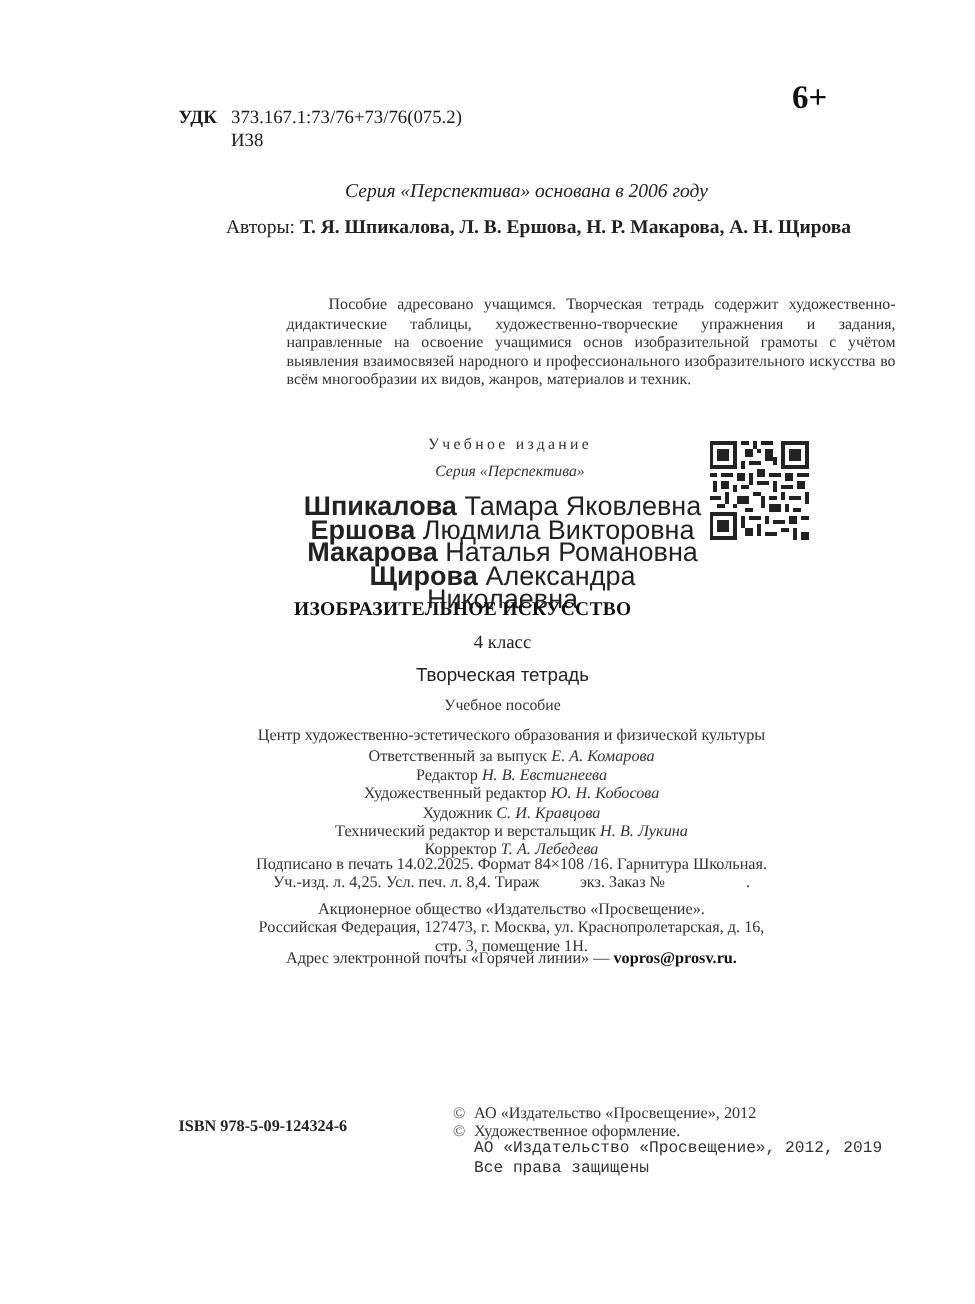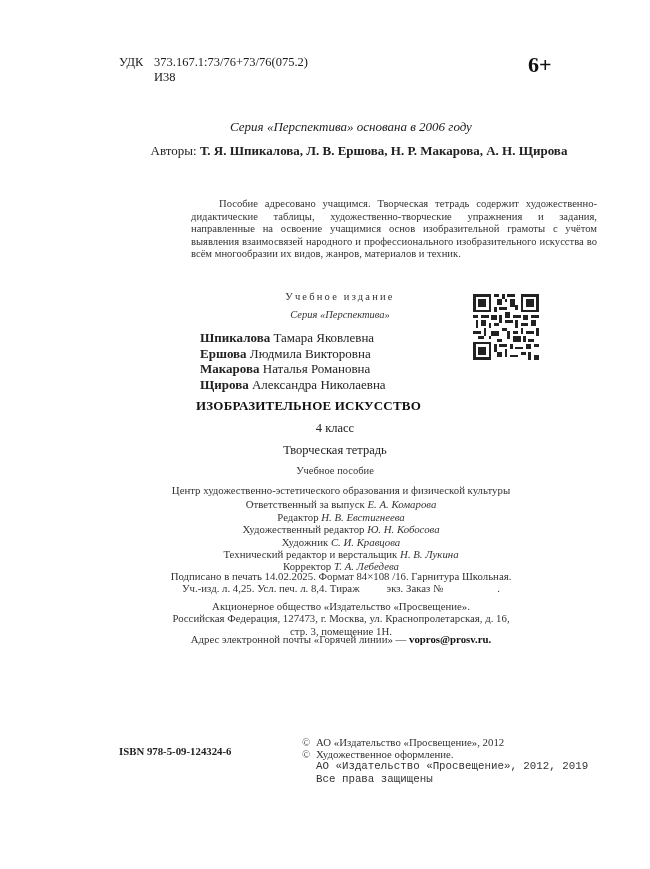--- a/index.html
+++ b/index.html
@@ -17,21 +17,21 @@
     }
     .abs { position: absolute; }
     .udk {
       left: 119px; top: 55px;
       font-size: 12.5px;
       line-height: 15px;
       font-family: "Liberation Serif", serif;
       color: #1a1a1a;
     }
     .udk .row { white-space: nowrap; }
-    .udk .lbl { display: inline-block; width: 35px; font-weight: normal; }
+    .udk .lbl { display: inline-block; width: 35px; font-weight: bold; margin-top: 16px; }
     .udk .indent { padding-left: 35px; }
     .age {
       left: 528px; top: 52px;
       font-size: 22px;
       font-weight: bold;
       font-family: "Liberation Serif", serif;
       color: #111;
     }
     .series {
       left: 0; width: 650px; top: 119px;
@@ -73,23 +73,24 @@
     .edition-series {
       left: 240px; width: 200px; top: 309px;
       text-align: center;
       font-size: 10.5px;
       font-style: italic;
       font-family: "Liberation Serif", serif;
       color: #333;
     }
     .names {
       left: 200px; width: 270px; top: 330px;
-      font-size: 13px;
+      text-align: center;
+      font-size: 18px;
       line-height: 15.5px;
-      font-family: Liberation Serif, serif;
+      font-family: Liberation Sans, sans-serif;
       color: #222;
     }
     .names b { font-weight: bold; }
     .qr {
       left: 471px; top: 294px;
       width: 70px; height: 66px;
     }
     .title {
       left: 0; width: 597px; top: 398px;
       text-align: center;
@@ -106,21 +107,21 @@
       text-align: center;
       font-size: 12.5px;
       padding-left: 20px; box-sizing: border-box;
       font-family: "Liberation Serif", serif;
     }
     .workbook {
       left: 0; width: 650px; top: 443px;
       text-align: center;
       font-size: 12.5px;
       padding-left: 20px; box-sizing: border-box;
-      font-family: Liberation Serif, serif;
+      font-family: Liberation Sans, sans-serif;
     }
     .manual {
       left: 0; width: 650px; top: 465px;
       text-align: center;
       font-size: 10.5px;
       padding-left: 20px; box-sizing: border-box;
       font-family: "Liberation Serif", serif;
       color: #333;
     }
     .credits {

